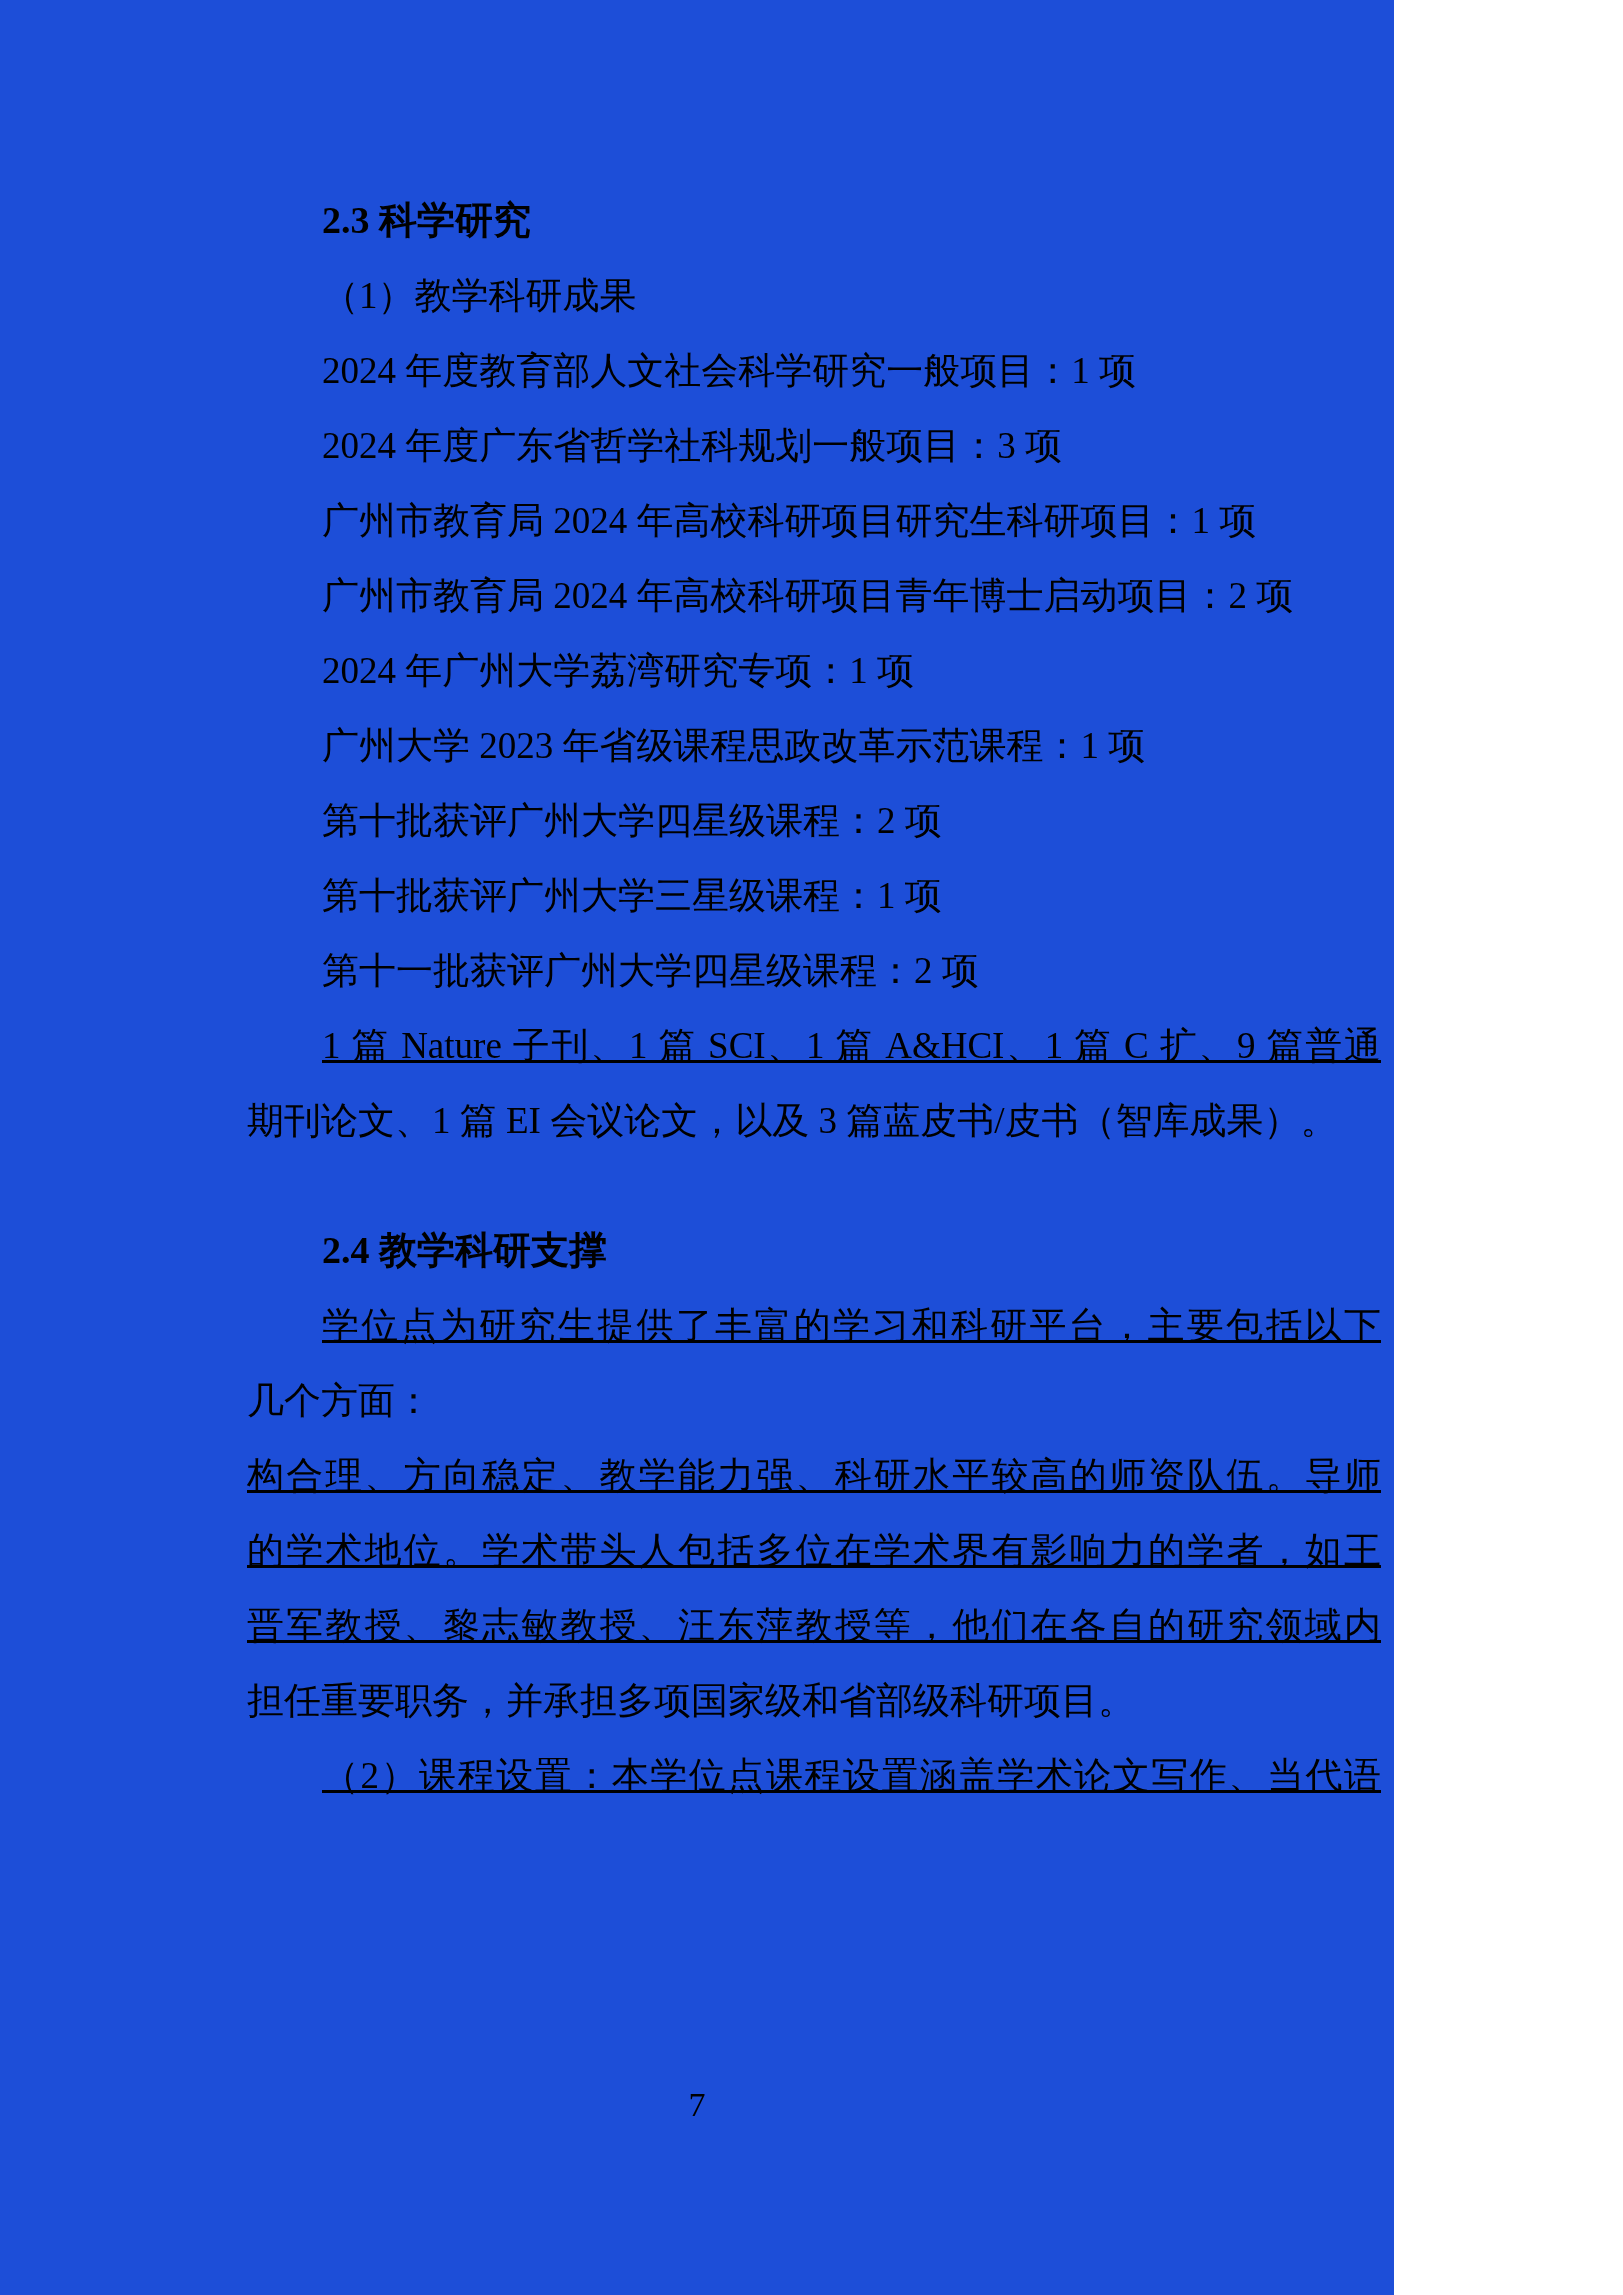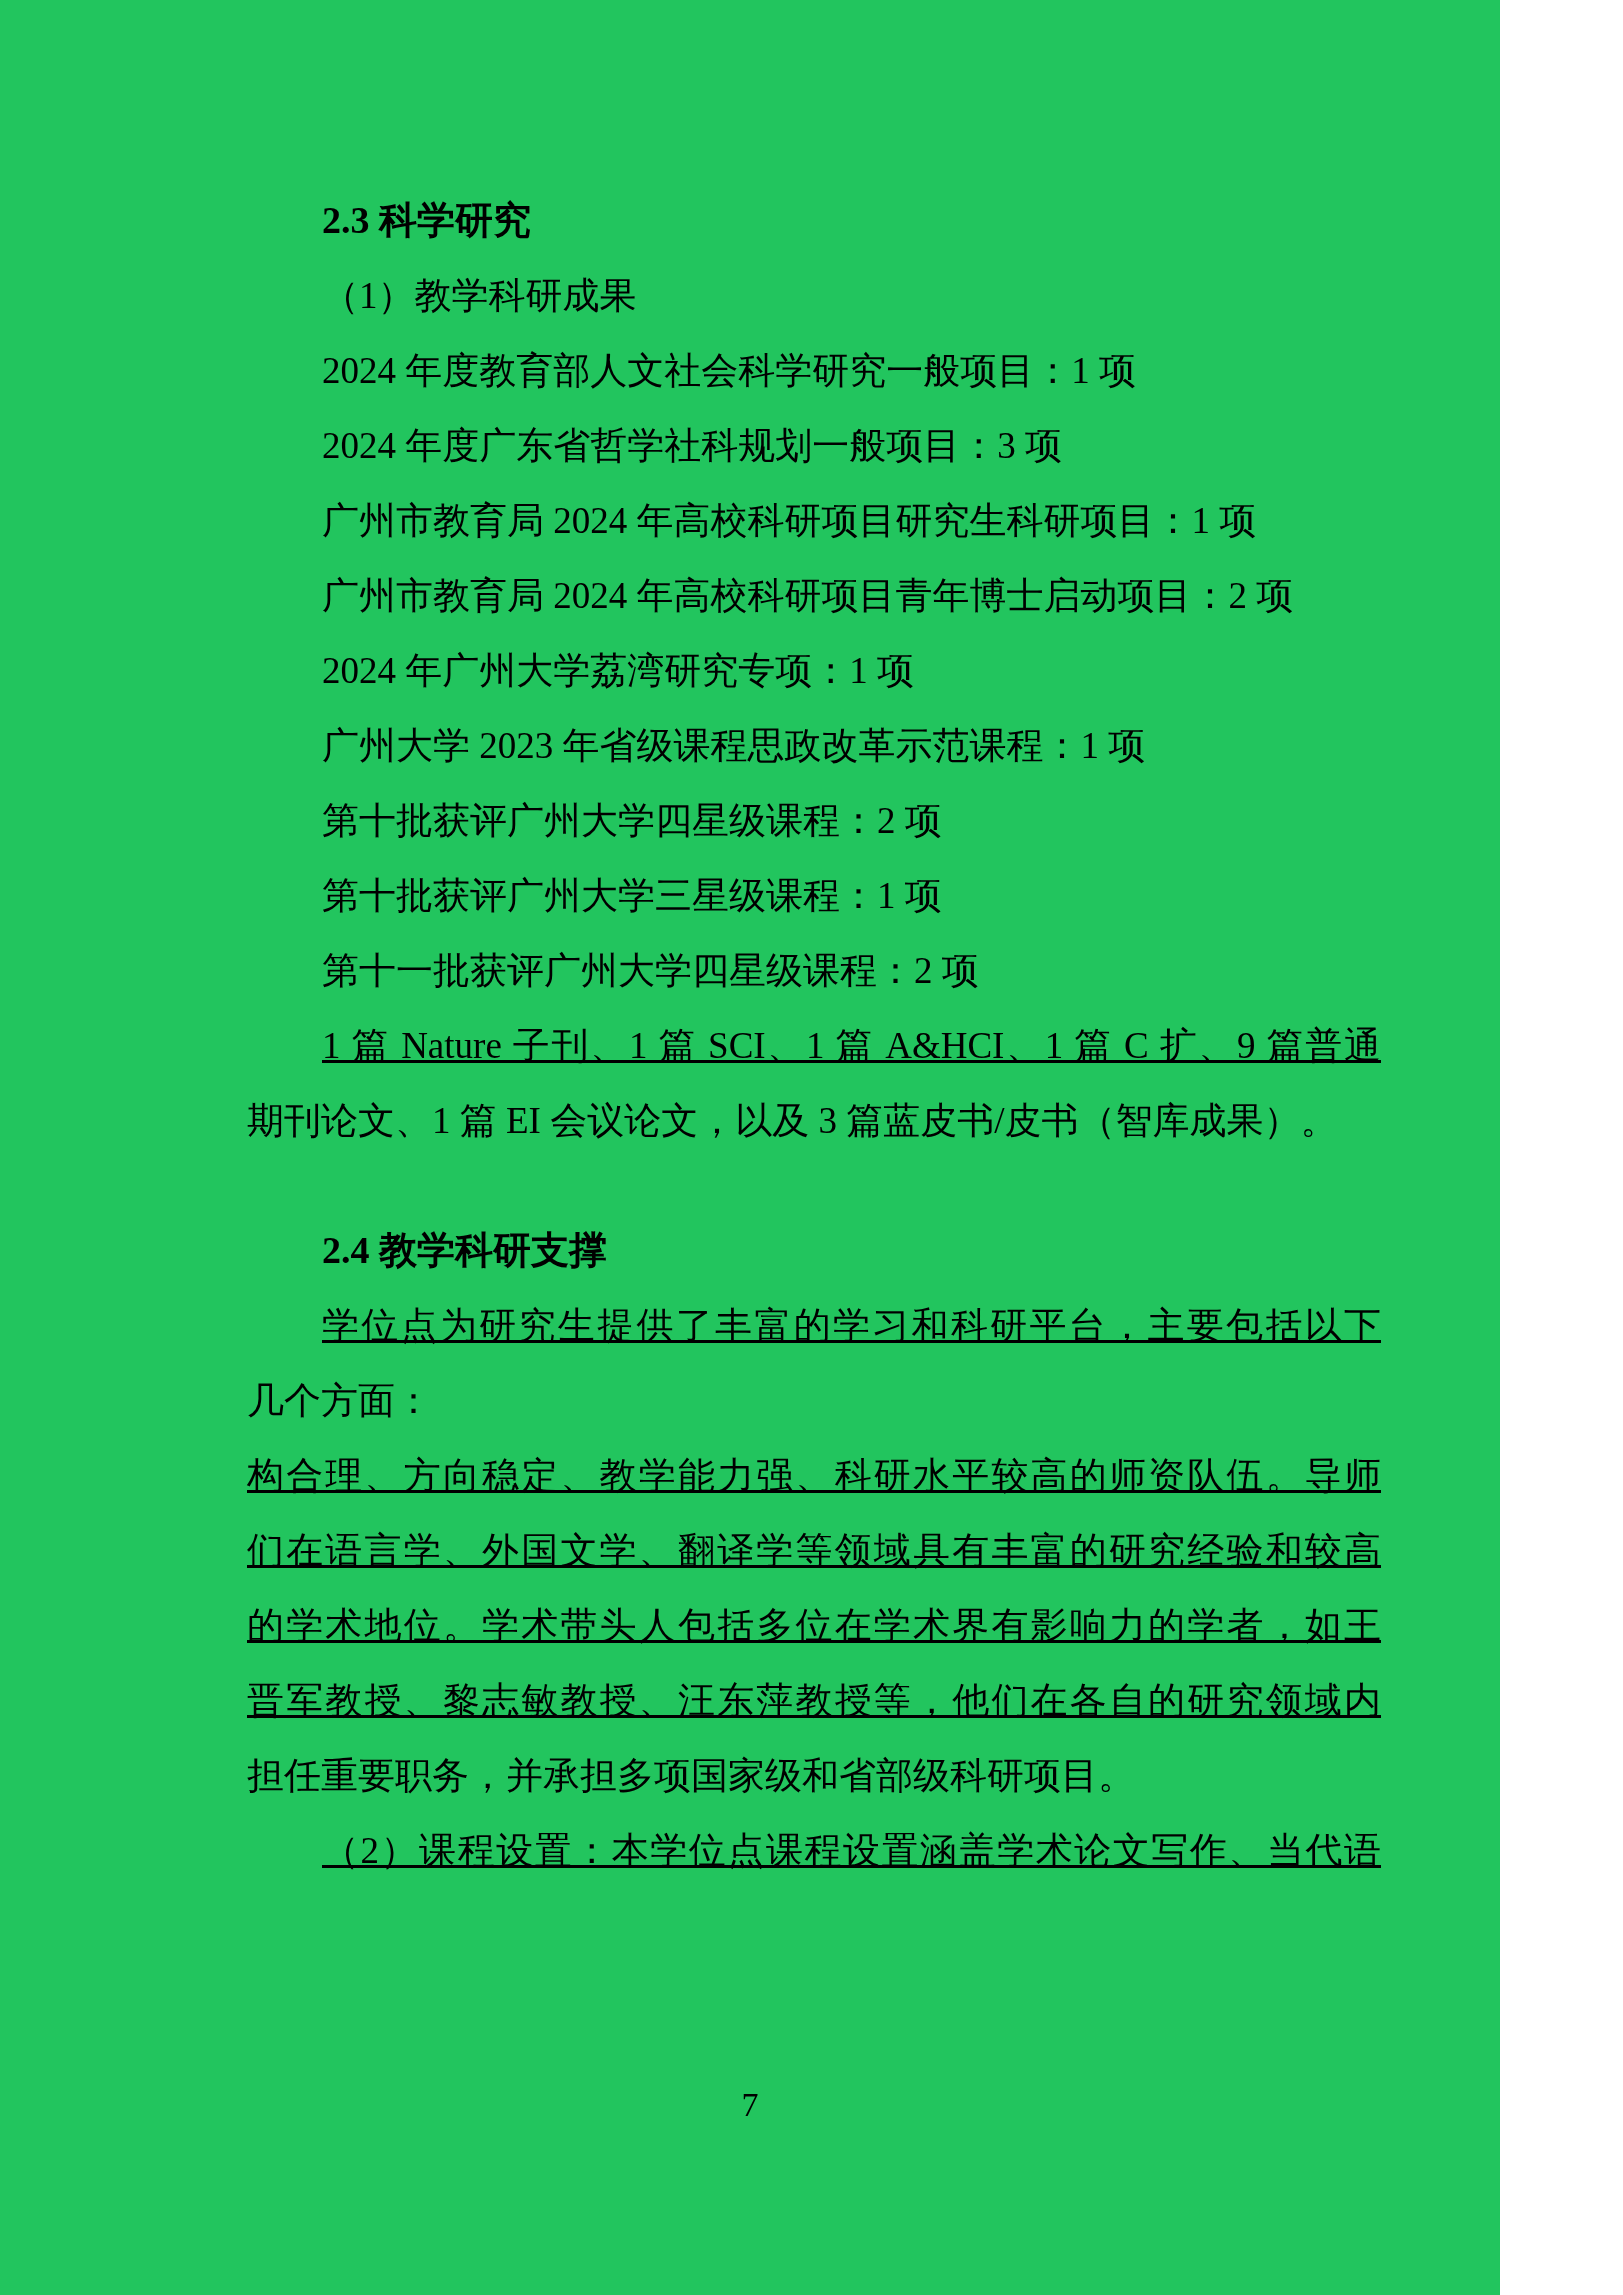--- a/index.html
+++ b/index.html
@@ -2,23 +2,23 @@
 <html style="font-size:12.7px"><head>
 <meta charset="utf-8">
 <style>
   html, body {
     margin: 0;
     padding: 0;
     background: #ffffff;
   }
   .page {
     position: relative;
-    width: 1500px;
+    width: 1394px;
     height: 2295px;
-    background: #22c55e;
+    background: #1d4ed8;
     overflow: hidden;
     font-family: "Liberation Serif", "DejaVu Serif", serif;
     color: #000000;
   }
   .content {
     position: absolute;
     left: 247px;
     top: 183px;
     width: 1134px;
   }
@@ -69,21 +69,20 @@
     <div class="line indent">广州大学 2023 年省级课程思政改革示范课程：1 项</div>
     <div class="line indent">第十批获评广州大学四星级课程：2 项</div>
     <div class="line indent">第十批获评广州大学三星级课程：1 项</div>
     <div class="line indent">第十一批获评广州大学四星级课程：2 项</div>
     <div class="line indent stretch">1 篇 Nature 子刊、1 篇 SCI、1 篇 A&amp;HCI、1 篇 C 扩、9 篇普通</div>
     <div class="line">期刊论文、1 篇 EI 会议论文，以及 3 篇蓝皮书/皮书（智库成果）。</div>
     <div class="line heading indent space-before">2.4 教学科研支撑</div>
     <div class="line indent stretch">学位点为研究生提供了丰富的学习和科研平台，主要包括以下</div>
     <div class="line">几个方面：</div>
     <div class="line stretch">构合理、方向稳定、教学能力强、科研水平较高的师资队伍。导师</div>
-    <div class="line stretch">们在语言学、外国文学、翻译学等领域具有丰富的研究经验和较高</div>
     <div class="line stretch">的学术地位。学术带头人包括多位在学术界有影响力的学者，如王</div>
     <div class="line stretch">晋军教授、黎志敏教授、汪东萍教授等，他们在各自的研究领域内</div>
     <div class="line">担任重要职务，并承担多项国家级和省部级科研项目。</div>
     <div class="line indent stretch">（2）课程设置：本学位点课程设置涵盖学术论文写作、当代语</div>
   </div>
   <div class="page-number">7</div>
 </div>
 
 
 </body></html>

